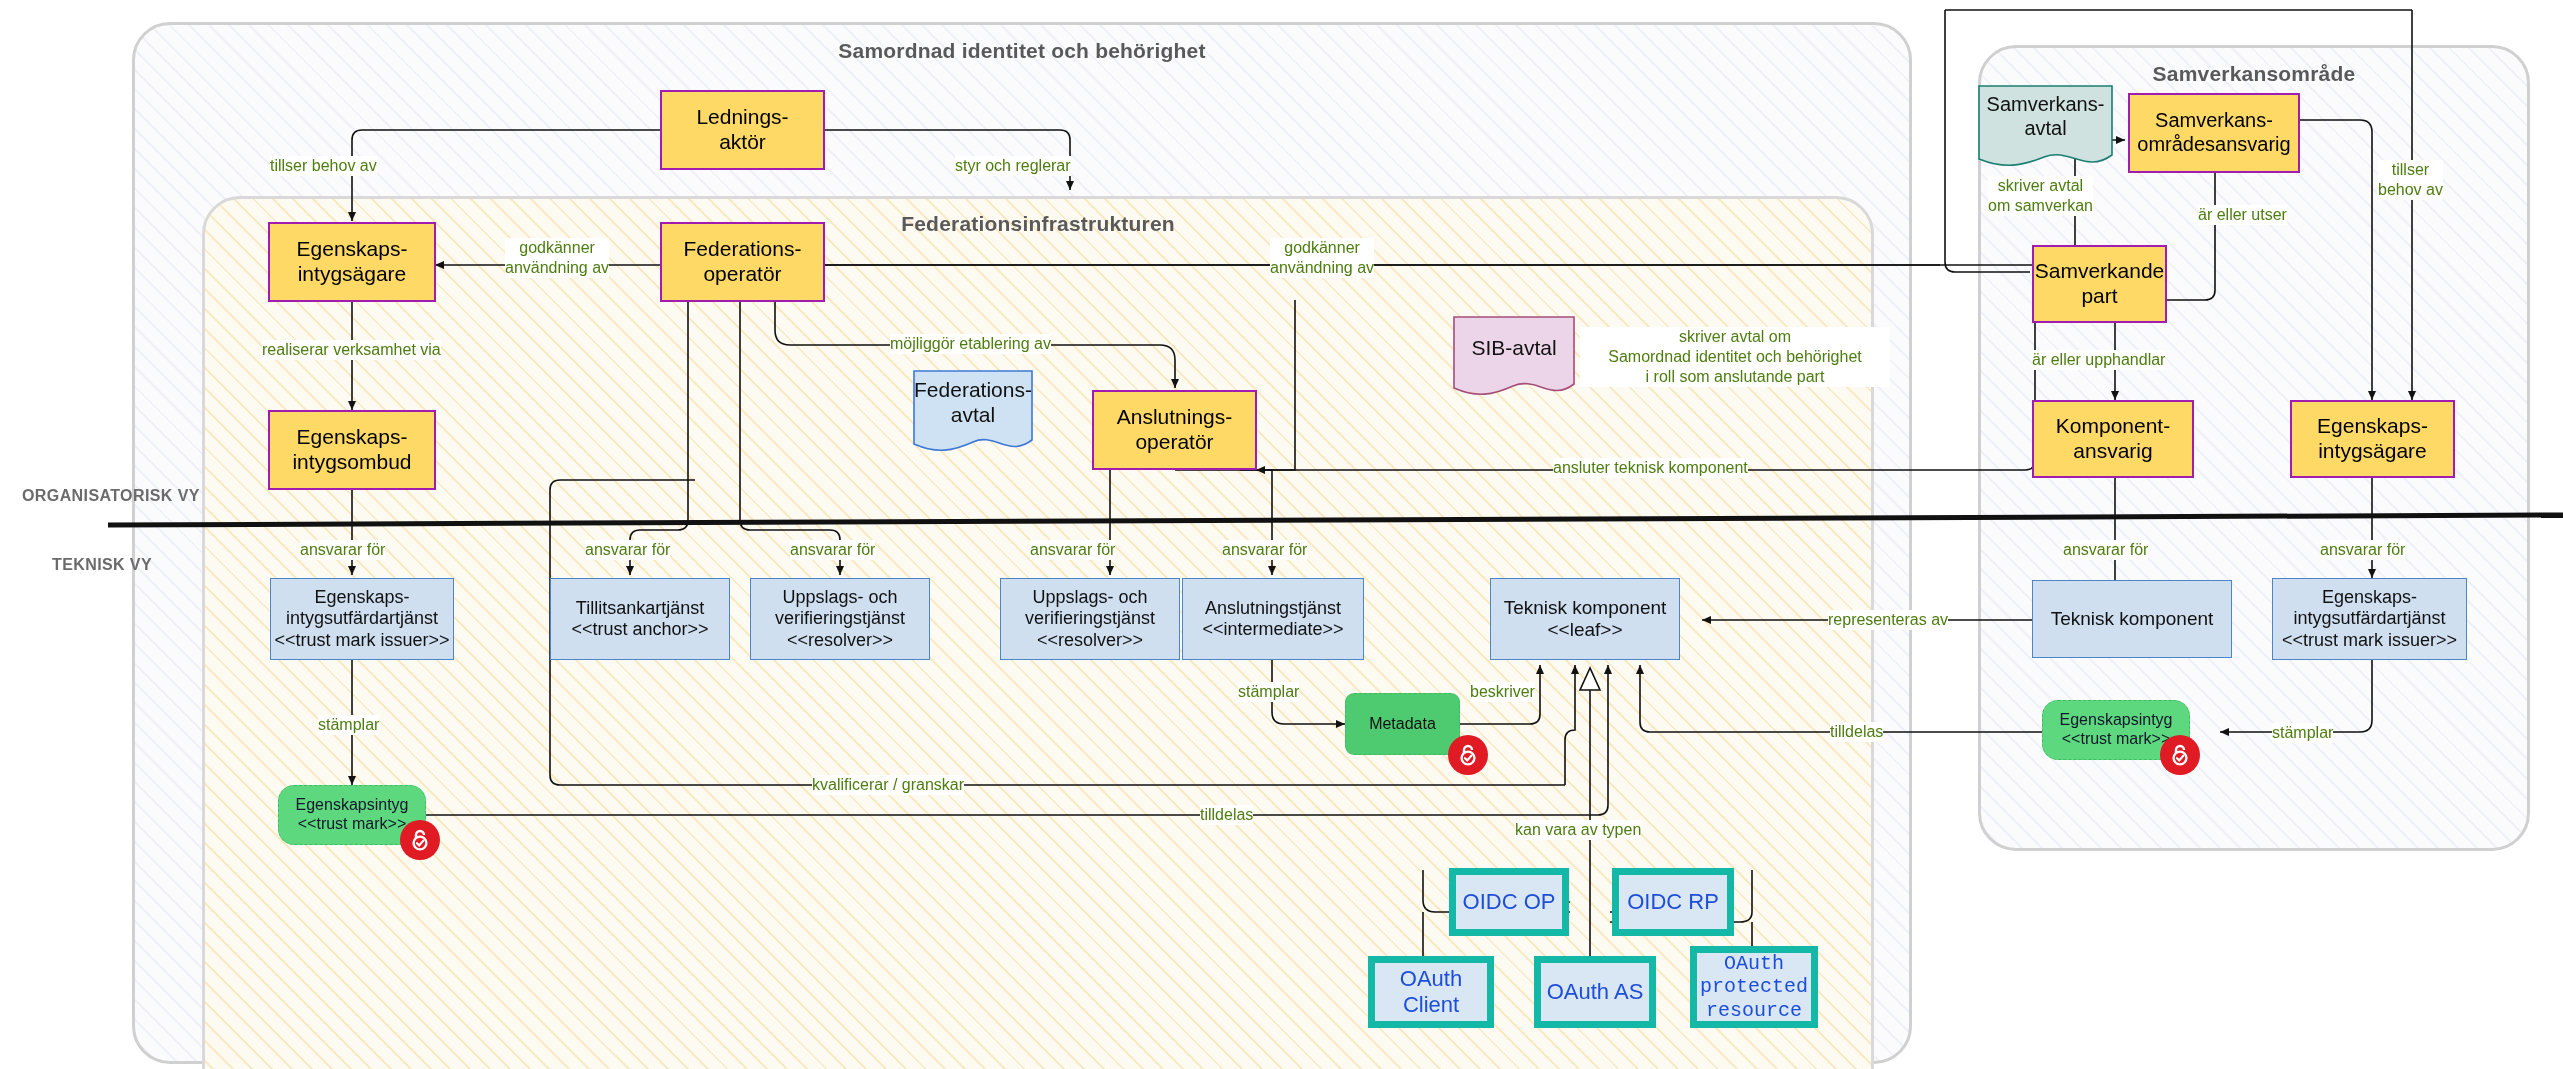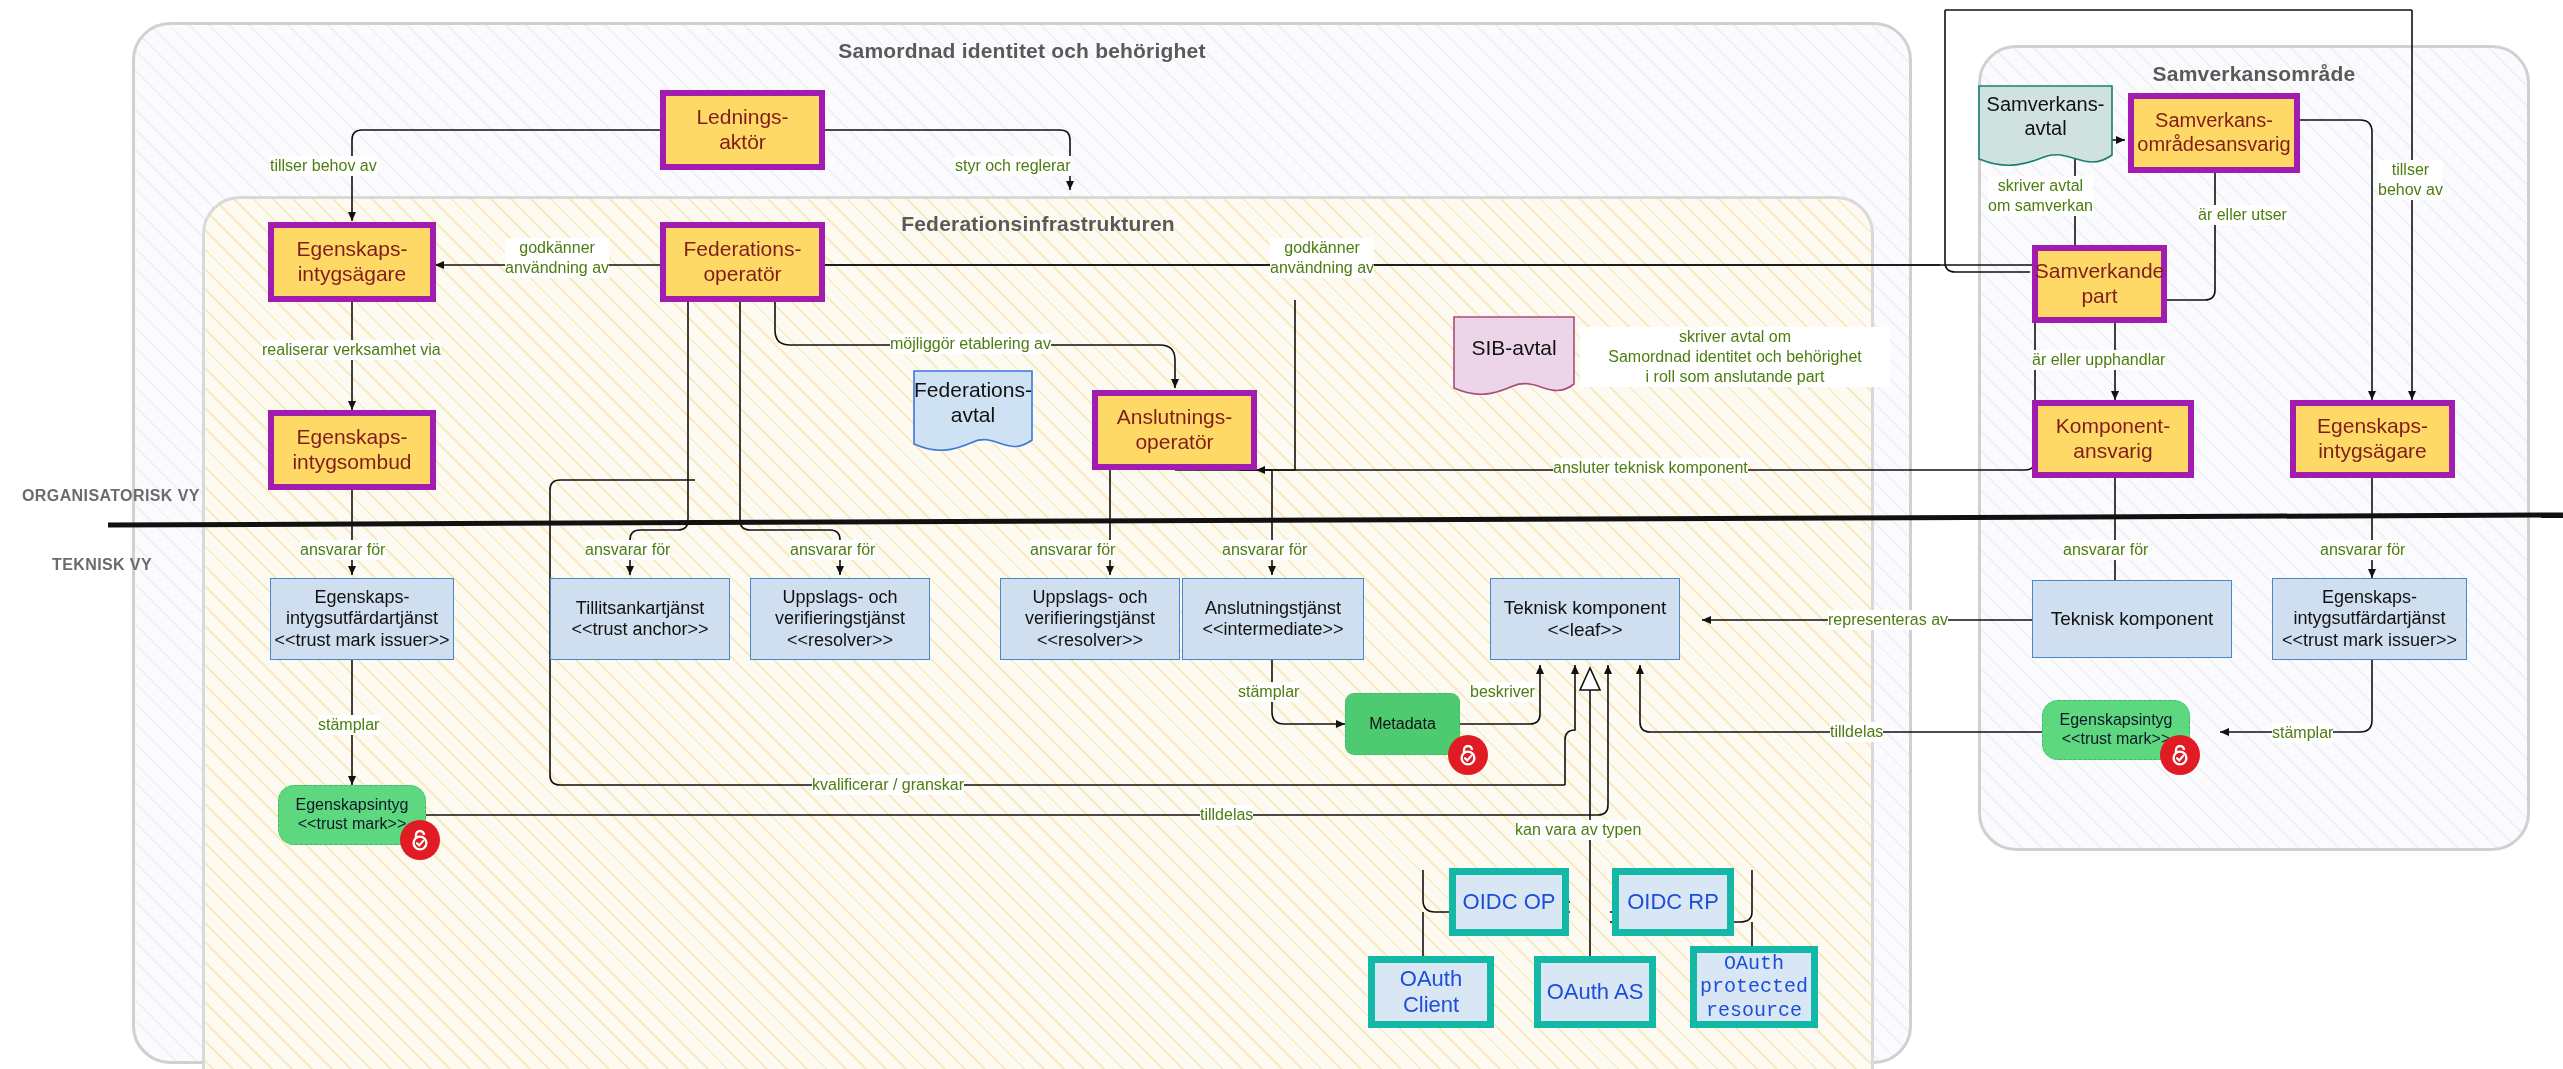--- a/index.html
+++ b/index.html
@@ -21,21 +21,21 @@
       #fdfaf1;
   }
   .zone-title{
     position:absolute;width:100%;text-align:center;top:14px;left:0;
     font-weight:bold;font-size:21px;color:#595959;letter-spacing:.2px;
   }
 
   
   .node{position:absolute;box-sizing:border-box;display:flex;align-items:center;justify-content:center;
         text-align:center;line-height:1.18;}
-  .n-actor{background:#ffd966;border:6px solid #a21caf;color:#7f1d1d;font-size:21px;}
+  .n-actor{background:#ffd966;border:2px solid #a21caf;color:#000000;font-size:21px;}
   .n-tech{background:#cfdff0;border:1px solid #4a86c8;color:#111;font-size:20px;}
   .n-tech-plain{background:#d9e7f4;border:7px solid #14b8a6;color:#1d4ed8;font-size:22px;}
   .n-green{background:#5ed87f;border:1px dashed #3dbd63;border-radius:16px;color:#0f172a;font-size:16px;}
   .n-green-sm{background:#4ecb71;border:1px dashed #3dbd63;border-radius:9px;color:#111;font-size:16px;}
 
   
   .doc{position:absolute;}
   .doc svg{display:block;}
   .doc .doclabel{position:absolute;left:0;top:8px;width:100%;text-align:center;font-size:21px;color:#111;line-height:1.18;}
 

